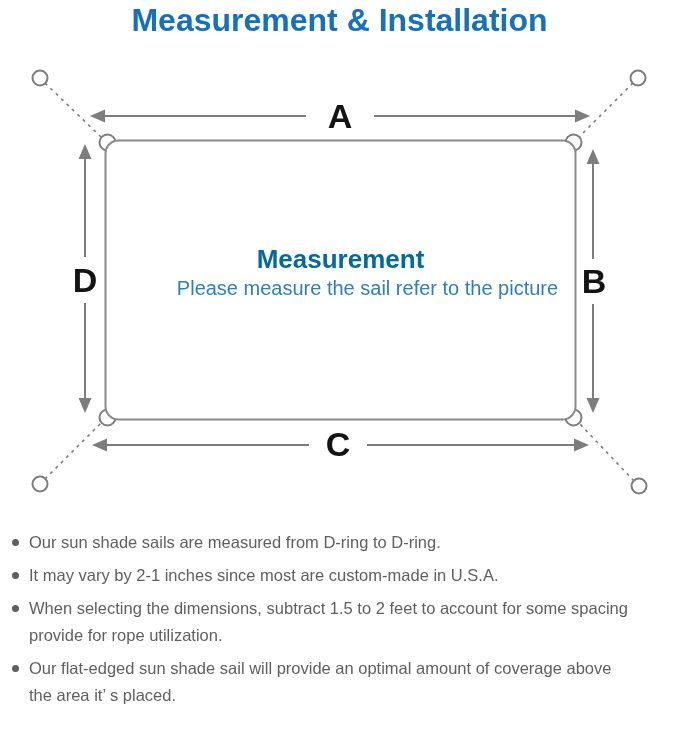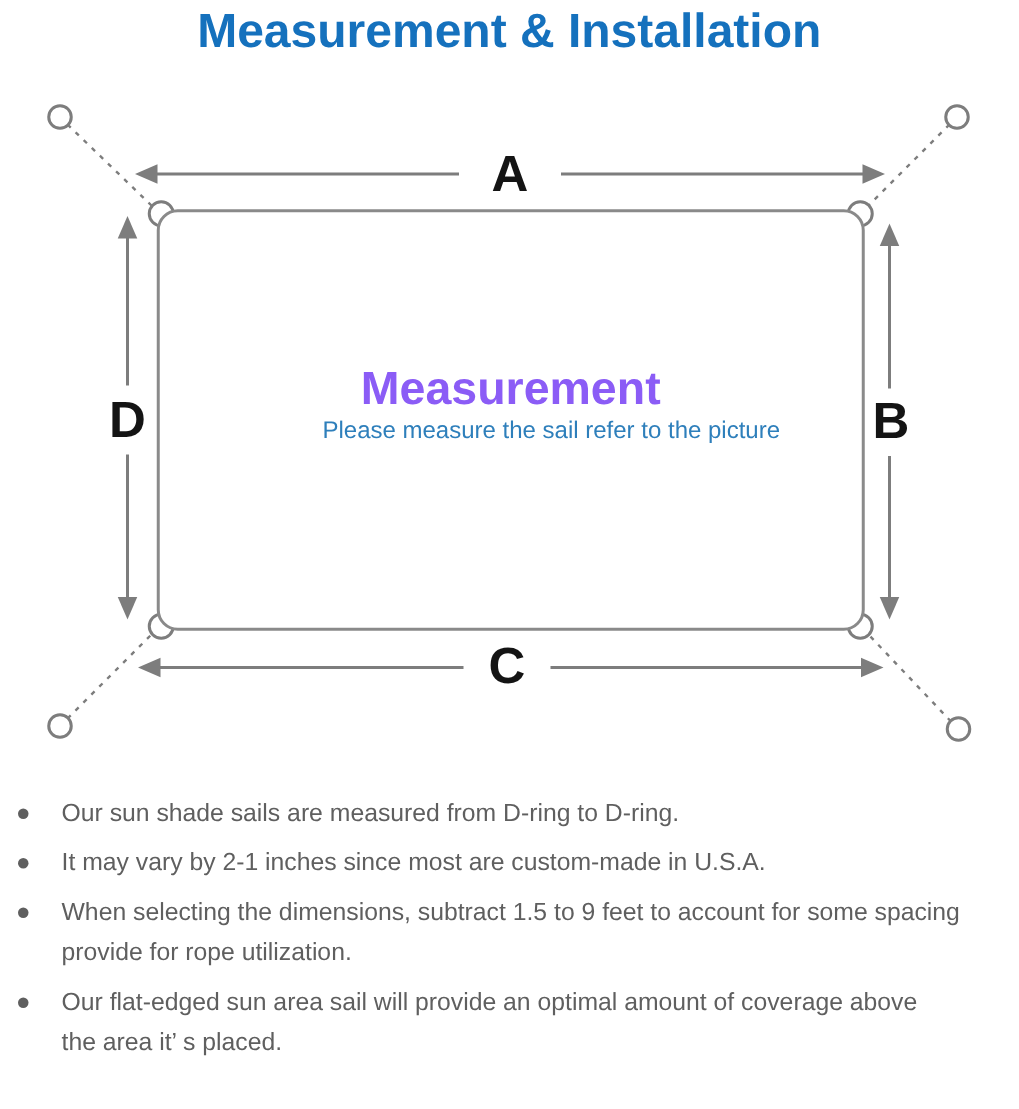--- a/index.html
+++ b/index.html
@@ -15,39 +15,39 @@
   .dim-label{
     position:absolute;transform:translate(-50%,-50%);
     font-size:34px;font-weight:bold;color:#141414;line-height:1;
   }
   .label-a{left:340px;top:116px;}
   .label-b{left:594px;top:281px;}
   .label-c{left:338px;top:444px;}
   .label-d{left:85px;top:280px;}
   .center-heading{
     position:absolute;left:105px;top:244px;width:471px;text-align:center;
-    font-size:31px;font-weight:bold;color:#8b5cf6;line-height:30px;
+    font-size:26px;font-weight:bold;color:#0369a1;line-height:30px;
   }
   .center-subtitle{
     position:absolute;left:105px;top:278px;width:525px;text-align:center;
-    font-size:16px;color:#2e7fbb;line-height:20px;
+    font-size:20px;color:#2e7fbb;line-height:20px;
   }
   .notes{
     position:absolute;left:10px;top:529px;width:666px;
   }
   .note-item{
     display:flex;align-items:flex-start;margin-bottom:6px;
     color:#5f5f5f;font-size:16.5px;line-height:27px;
   }
   .bullet-dot{
     flex:0 0 auto;width:7px;height:7px;border-radius:50%;
     background:#5f5f5f;margin:10px 10px 0 2px;
   }
   .note-text{flex:1 1 auto;}
-  .note-line{display:block;margin-left:12px;}
+  .note-line{display:block;}
 </style>
 </head>
 <body>
 
 <div class="canvas">
 
   <div class="page-title">Measurement &amp; Installation</div>
 
   <svg class="diagram-svg" width="679" height="520" viewBox="0 0 679 520">
 
@@ -131,28 +131,28 @@
     <div class="note-item">
       <span class="bullet-dot"></span>
       <span class="note-text">
         <span class="note-line">It may vary by 2-1 inches since most are custom-made in U.S.A.</span>
       </span>
     </div>
 
     <div class="note-item">
       <span class="bullet-dot"></span>
       <span class="note-text">
-        <span class="note-line">When selecting the dimensions, subtract 1.5 to 9 feet to account for some spacing</span>
+        <span class="note-line">When selecting the dimensions, subtract 1.5 to 2 feet to account for some spacing</span>
         <span class="note-line">provide for rope utilization.</span>
       </span>
     </div>
 
 
     <div class="note-item">
       <span class="bullet-dot"></span>
       <span class="note-text">
-        <span class="note-line">Our flat-edged sun area sail will provide an optimal amount of coverage above</span>
+        <span class="note-line">Our flat-edged sun shade sail will provide an optimal amount of coverage above</span>
         <span class="note-line">the area it’ s placed.</span>
       </span>
     </div>
 
   </div>
 </div>
 
 </body></html>

